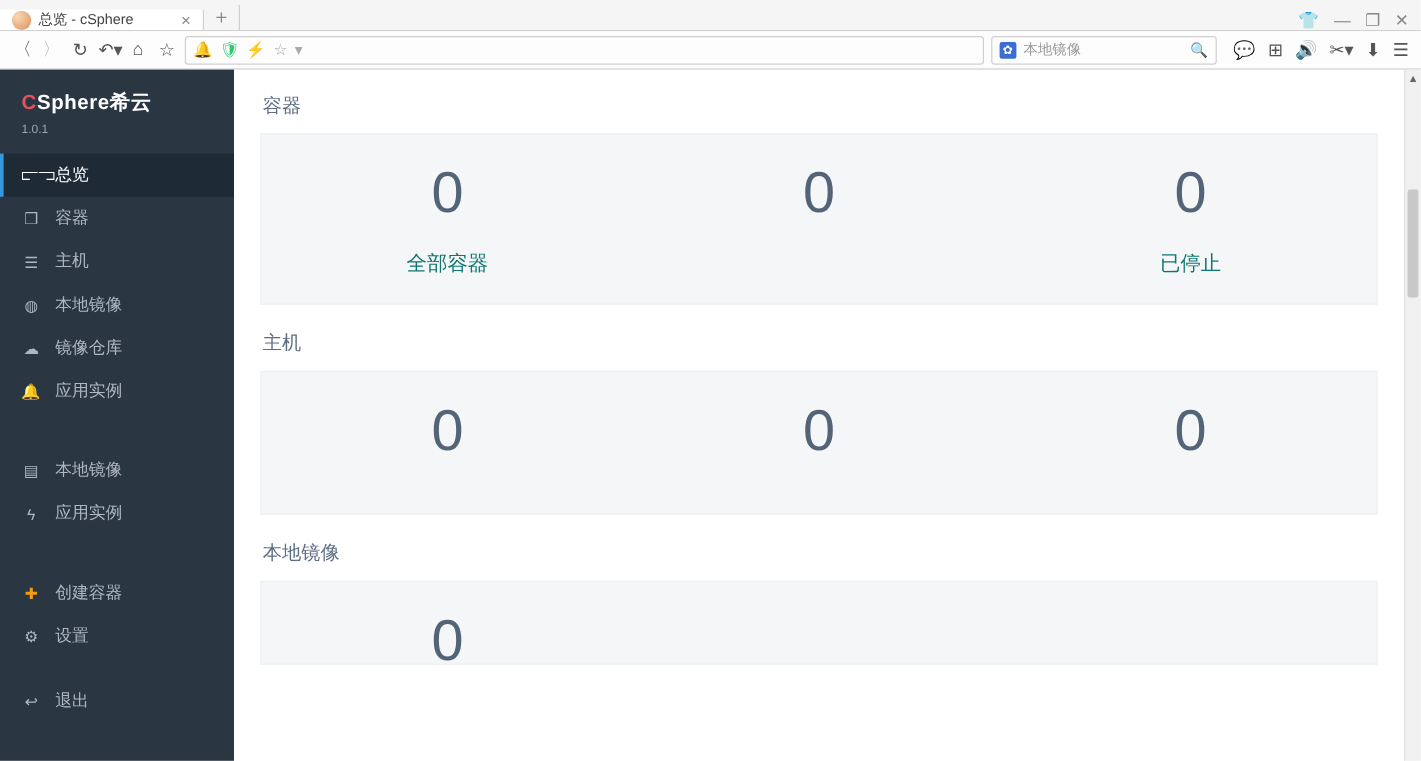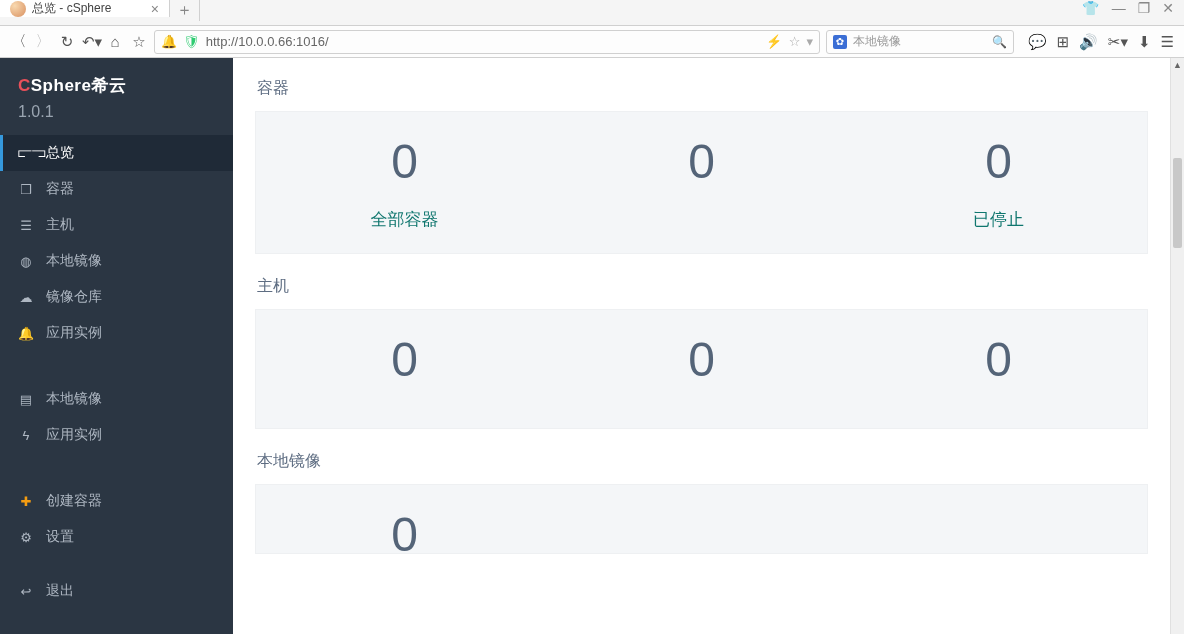--- a/index.html
+++ b/index.html
@@ -1,19 +1,19 @@
 <!DOCTYPE html>
 <html><head>
 <meta charset="utf-8">
 <style>
 * { margin: 0; padding: 0; box-sizing: border-box; }
 body { font-family: "Microsoft YaHei", Arial, sans-serif; background: #ffffff; overflow: hidden; width: 1184px; height: 634px; }
 
 
-.browser-tabs { height: 26px; background: #f5f5f5; border-bottom: 1px solid #d0d0d0; display: flex; align-items: flex-start; }
+.browser-tabs { height: 26px; background: #f5f5f5; border-bottom: 1px solid #d0d0d0; display: flex; align-items: flex-end; }
 .tab { display: flex; align-items: center; gap: 6px; padding: 0 10px; border-right: 1px solid #d0d0d0; background: #fff; font-size: 12px; min-width: 170px; }
 .tab .favicon { width: 16px; height: 16px; border-radius: 50%; background: radial-gradient(circle at 30% 30%, #f9d9b0, #d89060); }
 .tab .title { flex: 1; color: #444; }
 .tab .close { color: #888; font-size: 14px; line-height: 1; }
 .new-tab { width: 30px; display: flex; align-items: center; justify-content: center; color: #888; border-right: 1px solid #d0d0d0; }
 .tabbar-right { margin-left: auto; display: flex; align-items: center; gap: 12px; padding: 0 10px; color: #888; font-size: 14px; }
 
 .toolbar { height: 32px; background: #fdfdfd; border-bottom: 1px solid #d0d0d0; display: flex; align-items: center; padding: 0 10px; gap: 6px; }
 .tb-btn { color: #555; font-size: 15px; width: 18px; text-align: center; }
 .tb-btn.dis { color: #bbb; }
@@ -28,24 +28,24 @@
 .searchfield .text { flex: 1; }
 .right-icons { display: flex; gap: 10px; color: #555; font-size: 15px; padding-left: 8px; }
 
 
 .content { position: absolute; top: 58px; bottom: 0; left: 0; right: 0; display: flex; }
 .scrollbar-track { width: 14px; background: #f0f0f0; border-left: 1px solid #e0e0e0; display: flex; flex-direction: column; }
 .scrollbar-up { height: 14px; display: flex; align-items: center; justify-content: center; font-size: 9px; color: #666; }
 .scrollbar-thumb { margin: 0 2px; background: #c8c8c8; border-radius: 2px; }
 
 
-.sidebar { width: 233px; background: #2b3643; color: #aeb7c2; display: flex; flex-direction: column; font-size: 14px; }
+.sidebar { width: 195px; background: #2b3643; color: #aeb7c2; display: flex; flex-direction: column; font-size: 14px; }
 .brand { padding: 16px 18px 6px; font-size: 17px; font-weight: bold; color: #fff; letter-spacing: 0.5px; }
 .brand .c-red { color: #e7505a; }
-.version { padding: 0 18px 14px; font-size: 16px; color: #9aa5b1; }
+.version { padding: 0 18px 14px; font-size: 10px; color: #9aa5b1; }
 .nav { display: flex; flex-direction: column; }
 .nav-item { display: flex; align-items: center; gap: 12px; padding: 9px 18px; color: #aeb7c2; cursor: pointer; }
 .nav-item.active { background: #1f2a37; color: #fff; border-left: 3px solid #3598dc; padding-left: 15px; }
 .nav-item .ic { width: 16px; text-align: center; font-size: 13px; }
 .nav-gap { height: 30px; }
 .nav-item.orange .ic { color: #f39c12; }
 
 
 .main { flex: 1; overflow: hidden; padding: 14px 22px; }
 .section-title { color: #5e6d82; font-size: 16px; margin: 6px 2px 12px; }
@@ -76,21 +76,20 @@
 <div class="toolbar">
   <span class="tb-btn">〈</span>
   <span class="tb-btn dis">〉</span>
   <span class="tb-btn">↻</span>
   <span class="tb-btn">↶▾</span>
   <span class="tb-btn">⌂</span>
   <span class="tb-btn">☆</span>
   <div class="urlfield">
     <span class="bell">🔔</span>
     <span class="shield">🛡</span>
-    <span class="url">http://10.0.0.66:1016/</span>
     <span class="flash">⚡</span>
     <span class="star">☆</span>
     <span class="star">▾</span>
   </div>
   <div class="searchfield">
     <span class="paw">✿</span>
     <span class="text">本地镜像</span>
     <span style="color:#aaa;">🔍</span>
   </div>
   <div class="right-icons">

